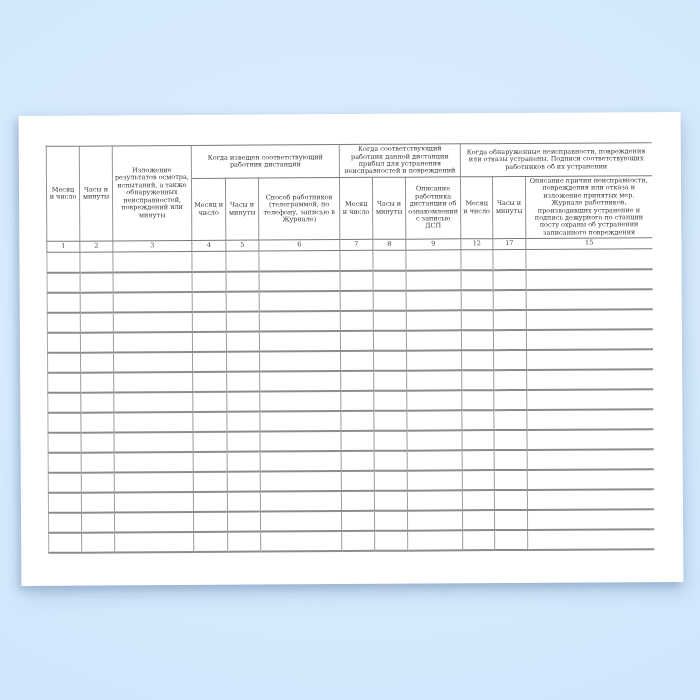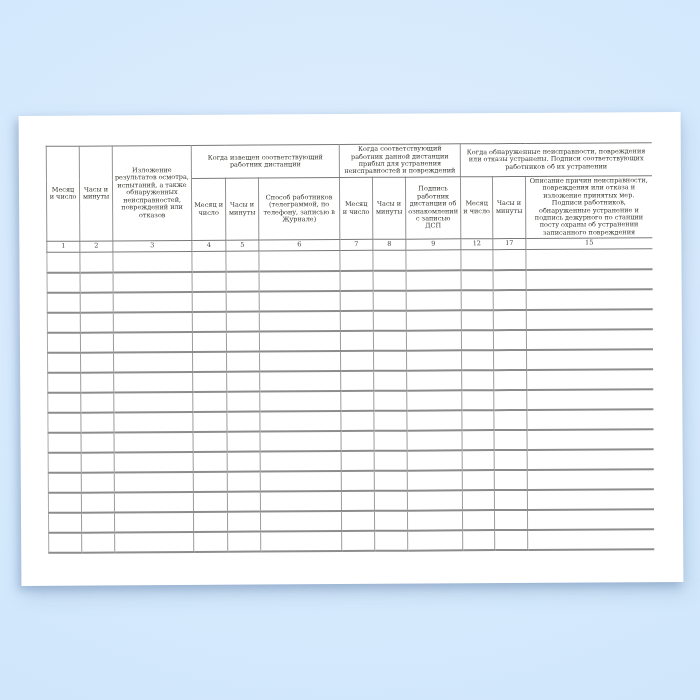--- a/index.html
+++ b/index.html
@@ -80,35 +80,35 @@
         <col style="width:33px">
         <col style="width:55px">
       <col style="width:32px">
         <col style="width:33px">
         <col style="width:126px">
     </colgroup>
     <thead>
       <tr class="group-row">
         <th rowspan="2">Месяц и число</th>
         <th rowspan="2">Часы и минуты</th>
-        <th rowspan="2">Изложение результатов осмотра, испытаний, а также обнаруженных неисправностей, повреждений или отказов</th>
+        <th rowspan="2">Изложение результатов осмотра, испытаний, а также обнаруженных неисправностей, повреждений или минуты</th>
         <th colspan="3">Когда извещен соответствующий работник дистанции</th>
         <th colspan="3">Когда соответствующий работник данной дистанции прибыл для устранения неисправностей и повреждений</th>
         <th colspan="3">Когда обнаруженные неисправности, повреждения или отказы устранены. Подписи соответствующих работников об их устранении</th>
       </tr>
       <tr class="sub-row">
         <th>Месяц и число</th>
         <th>Часы и минуты</th>
         <th>Способ работников (телеграммой, по телефону, записью в Журнале)</th>
         <th>Месяц и число</th>
         <th>Часы и минуты</th>
-        <th>Подпись работник дистанции об ознакомлении с записью ДСП</th>
+        <th>Описание работника дистанции об ознакомлении с записью ДСП</th>
         <th>Месяц и число</th>
         <th>Часы и минуты</th>
-        <th>Описание причин неисправности, повреждения или отказа и изложение принятых мер. Подписи работников, обнаруженные устранение и подпись дежурного по станции посту охраны об устранении записанного повреждения</th>
+        <th>Описание причин неисправности, повреждения или отказа и изложение принятых мер. Журнале работников, производивших устранение и подпись дежурного по станции посту охраны об устранении записанного повреждения</th>
       </tr>
       <tr class="num-row">
         <td>1</td>
         <td>2</td>
         <td>3</td>
         <td>4</td>
         <td>5</td>
         <td>6</td>
         <td>7</td>
         <td>8</td>

